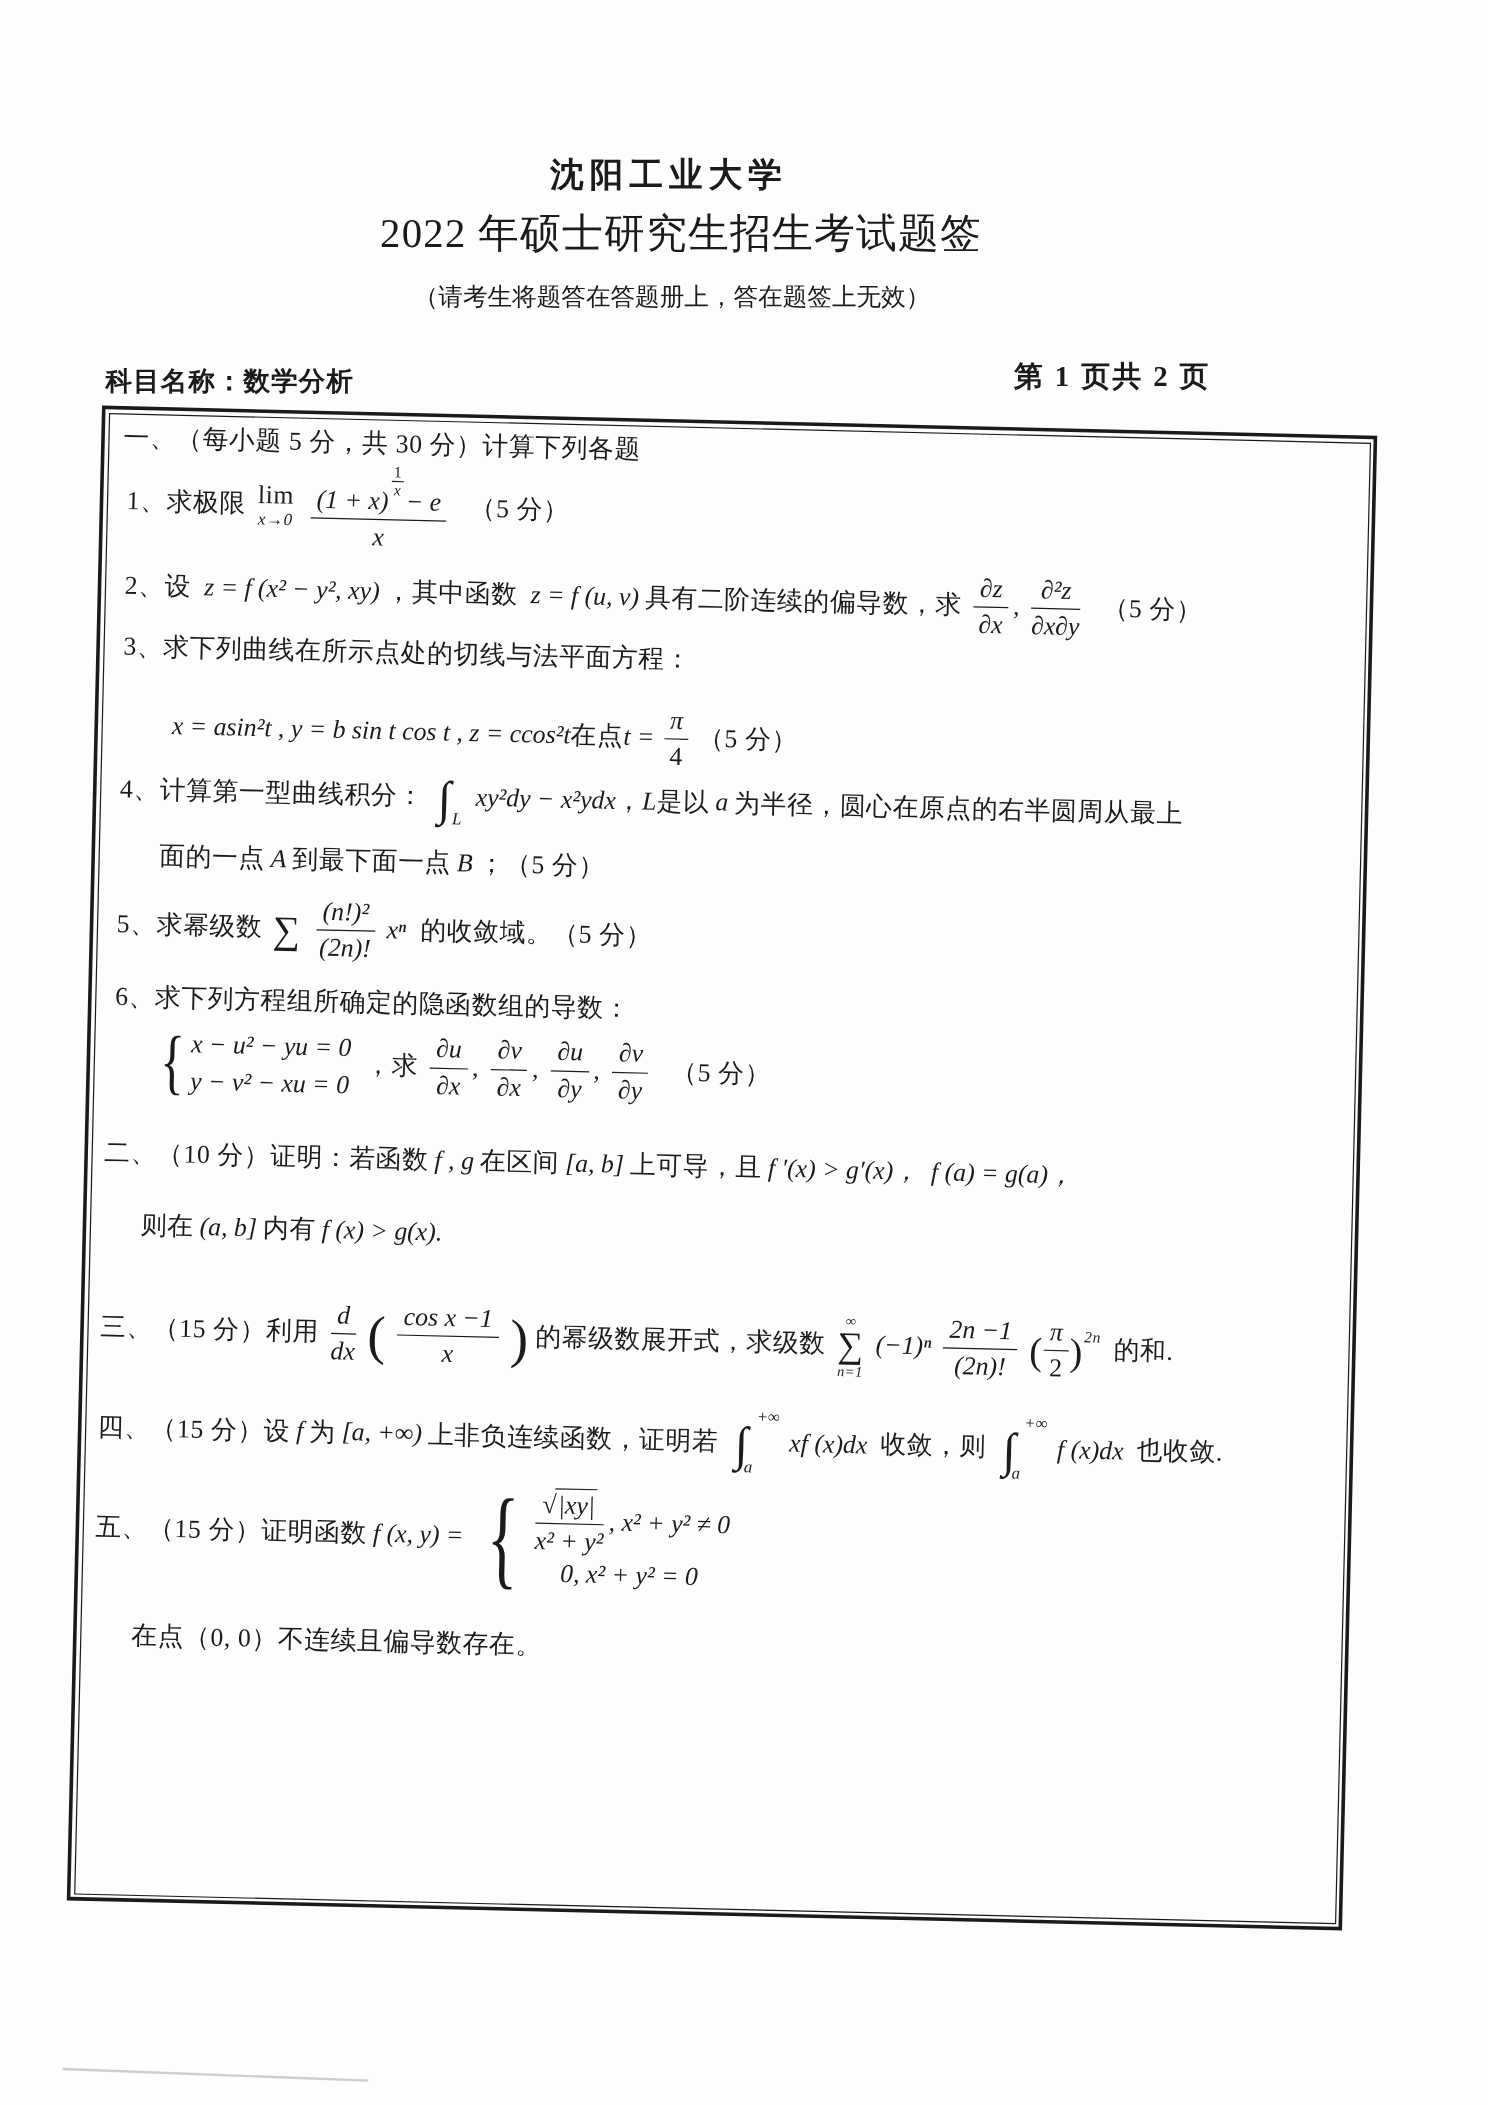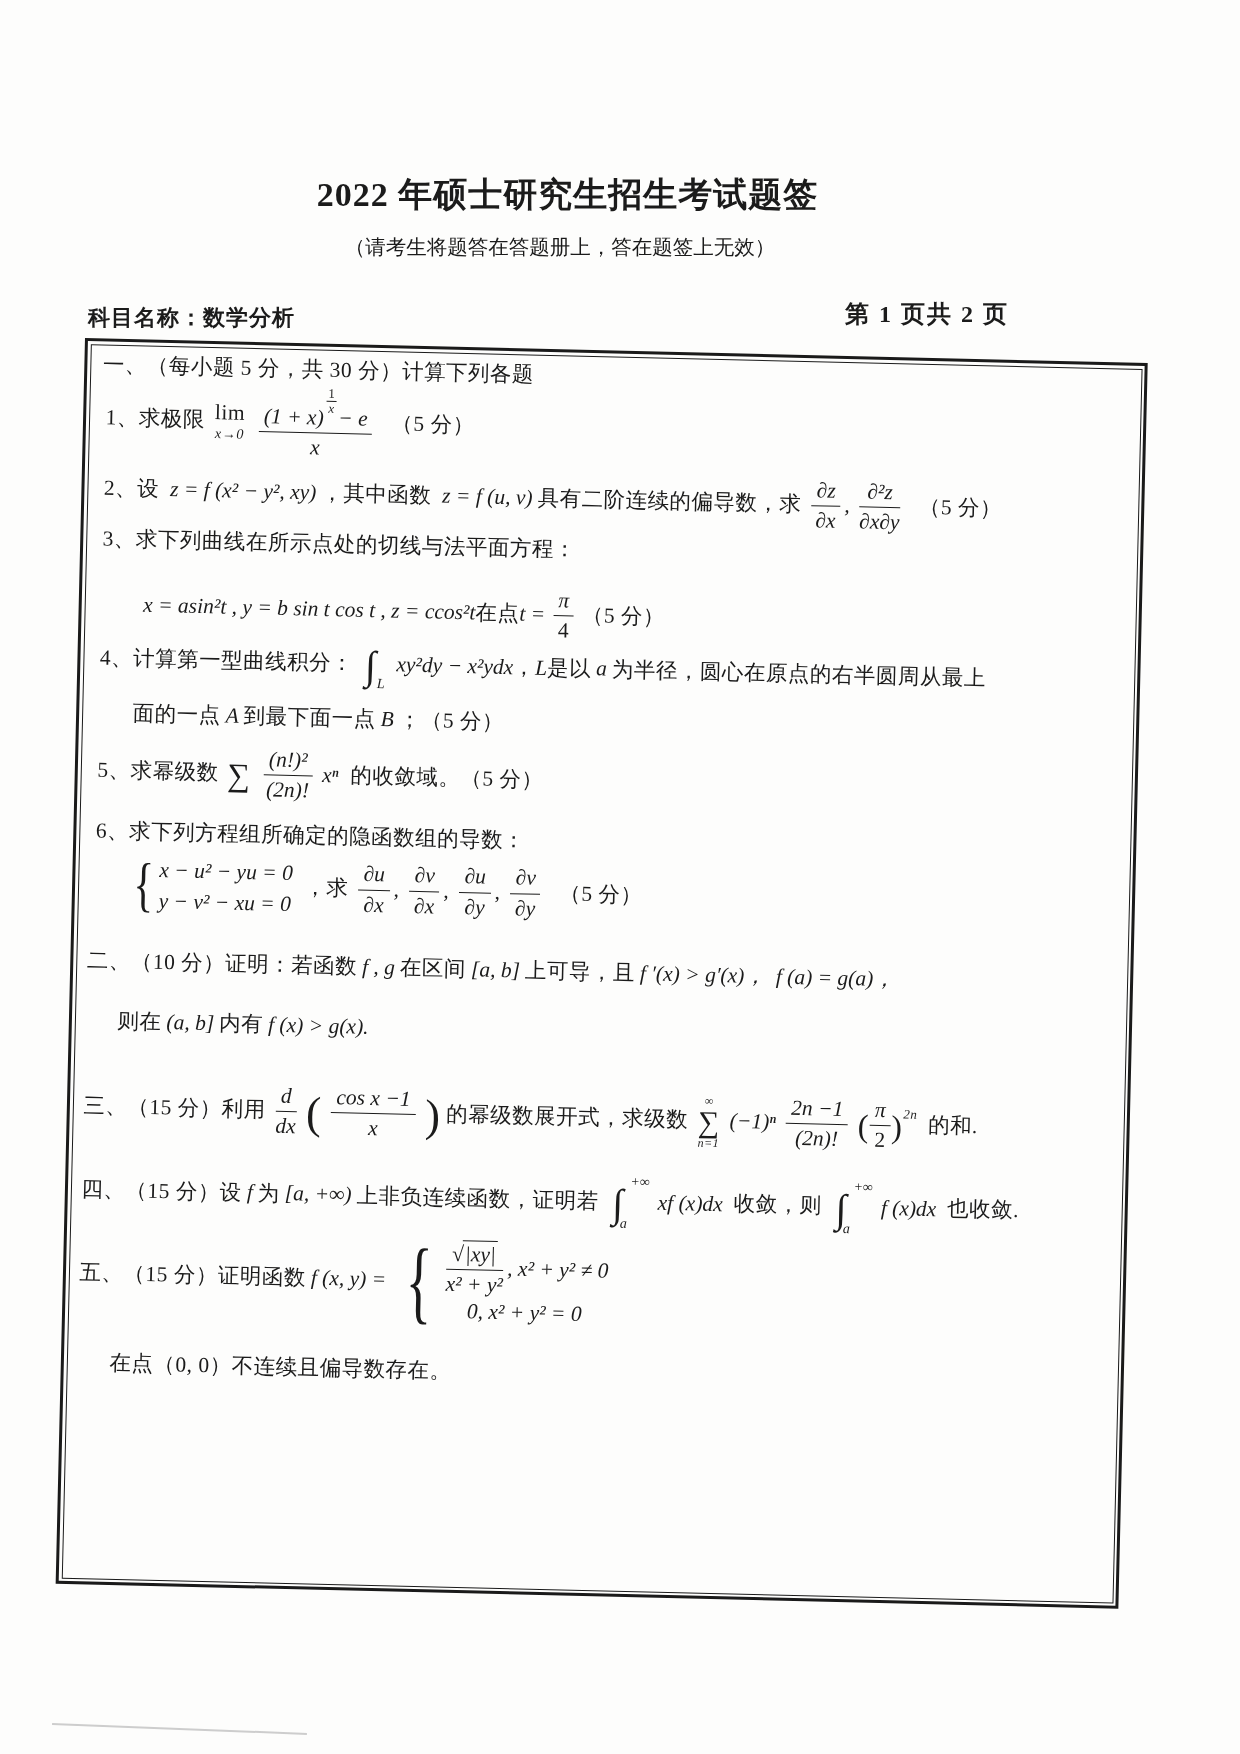--- a/index.html
+++ b/index.html
@@ -12,21 +12,21 @@
     position:relative; width:1240px; height:1754px;
     background:#fdfdfc; overflow:hidden;
   }
   
   .hdr-univ {
     position:absolute; top:127px; left:0; width:1115px;
     text-align:center; font-size:28px; font-weight:bold; letter-spacing:5px;
   }
   .hdr-title {
     position:absolute; top:172px; left:0; width:1135px;
-    text-align:center; font-size:34px; font-weight:bold; letter-spacing:1px;
+    text-align:center; font-size:34px; font-weight:normal; letter-spacing:1px;
   }
   .hdr-note {
     position:absolute; top:233px; left:0; width:1120px;
     text-align:center; font-size:20.5px;
   }
   .subject {
     position:absolute; top:303px; left:88px;
     font-size:22px; font-weight:bold; letter-spacing:1px;
   }
   .pageinfo {
@@ -103,20 +103,21 @@
   .artifact {
     position:absolute; left:52px; top:1728px; width:255px; height:2px;
     background:#adadad; transform:rotate(2.2deg); opacity:0.6;
   }
 </style>
 </head>
 <body>
 
 <div class="page">
 
+  <div class="hdr-univ">沈阳工业大学</div>
   <div class="hdr-title">2022 年硕士研究生招生考试题签</div>
   <div class="hdr-note">（请考生将题答在答题册上，答在题签上无效）</div>
   <div class="subject">科目名称：数学分析</div>
   <div class="pageinfo">第 1 页共 2 页</div>
 
   <div class="qbox">
     <div class="qbox-inner">
 
       <div class="bline" style="top:6px;left:12px;">
         <span>一、（每小题 5 分，共 30 分）计算下列各题</span>

